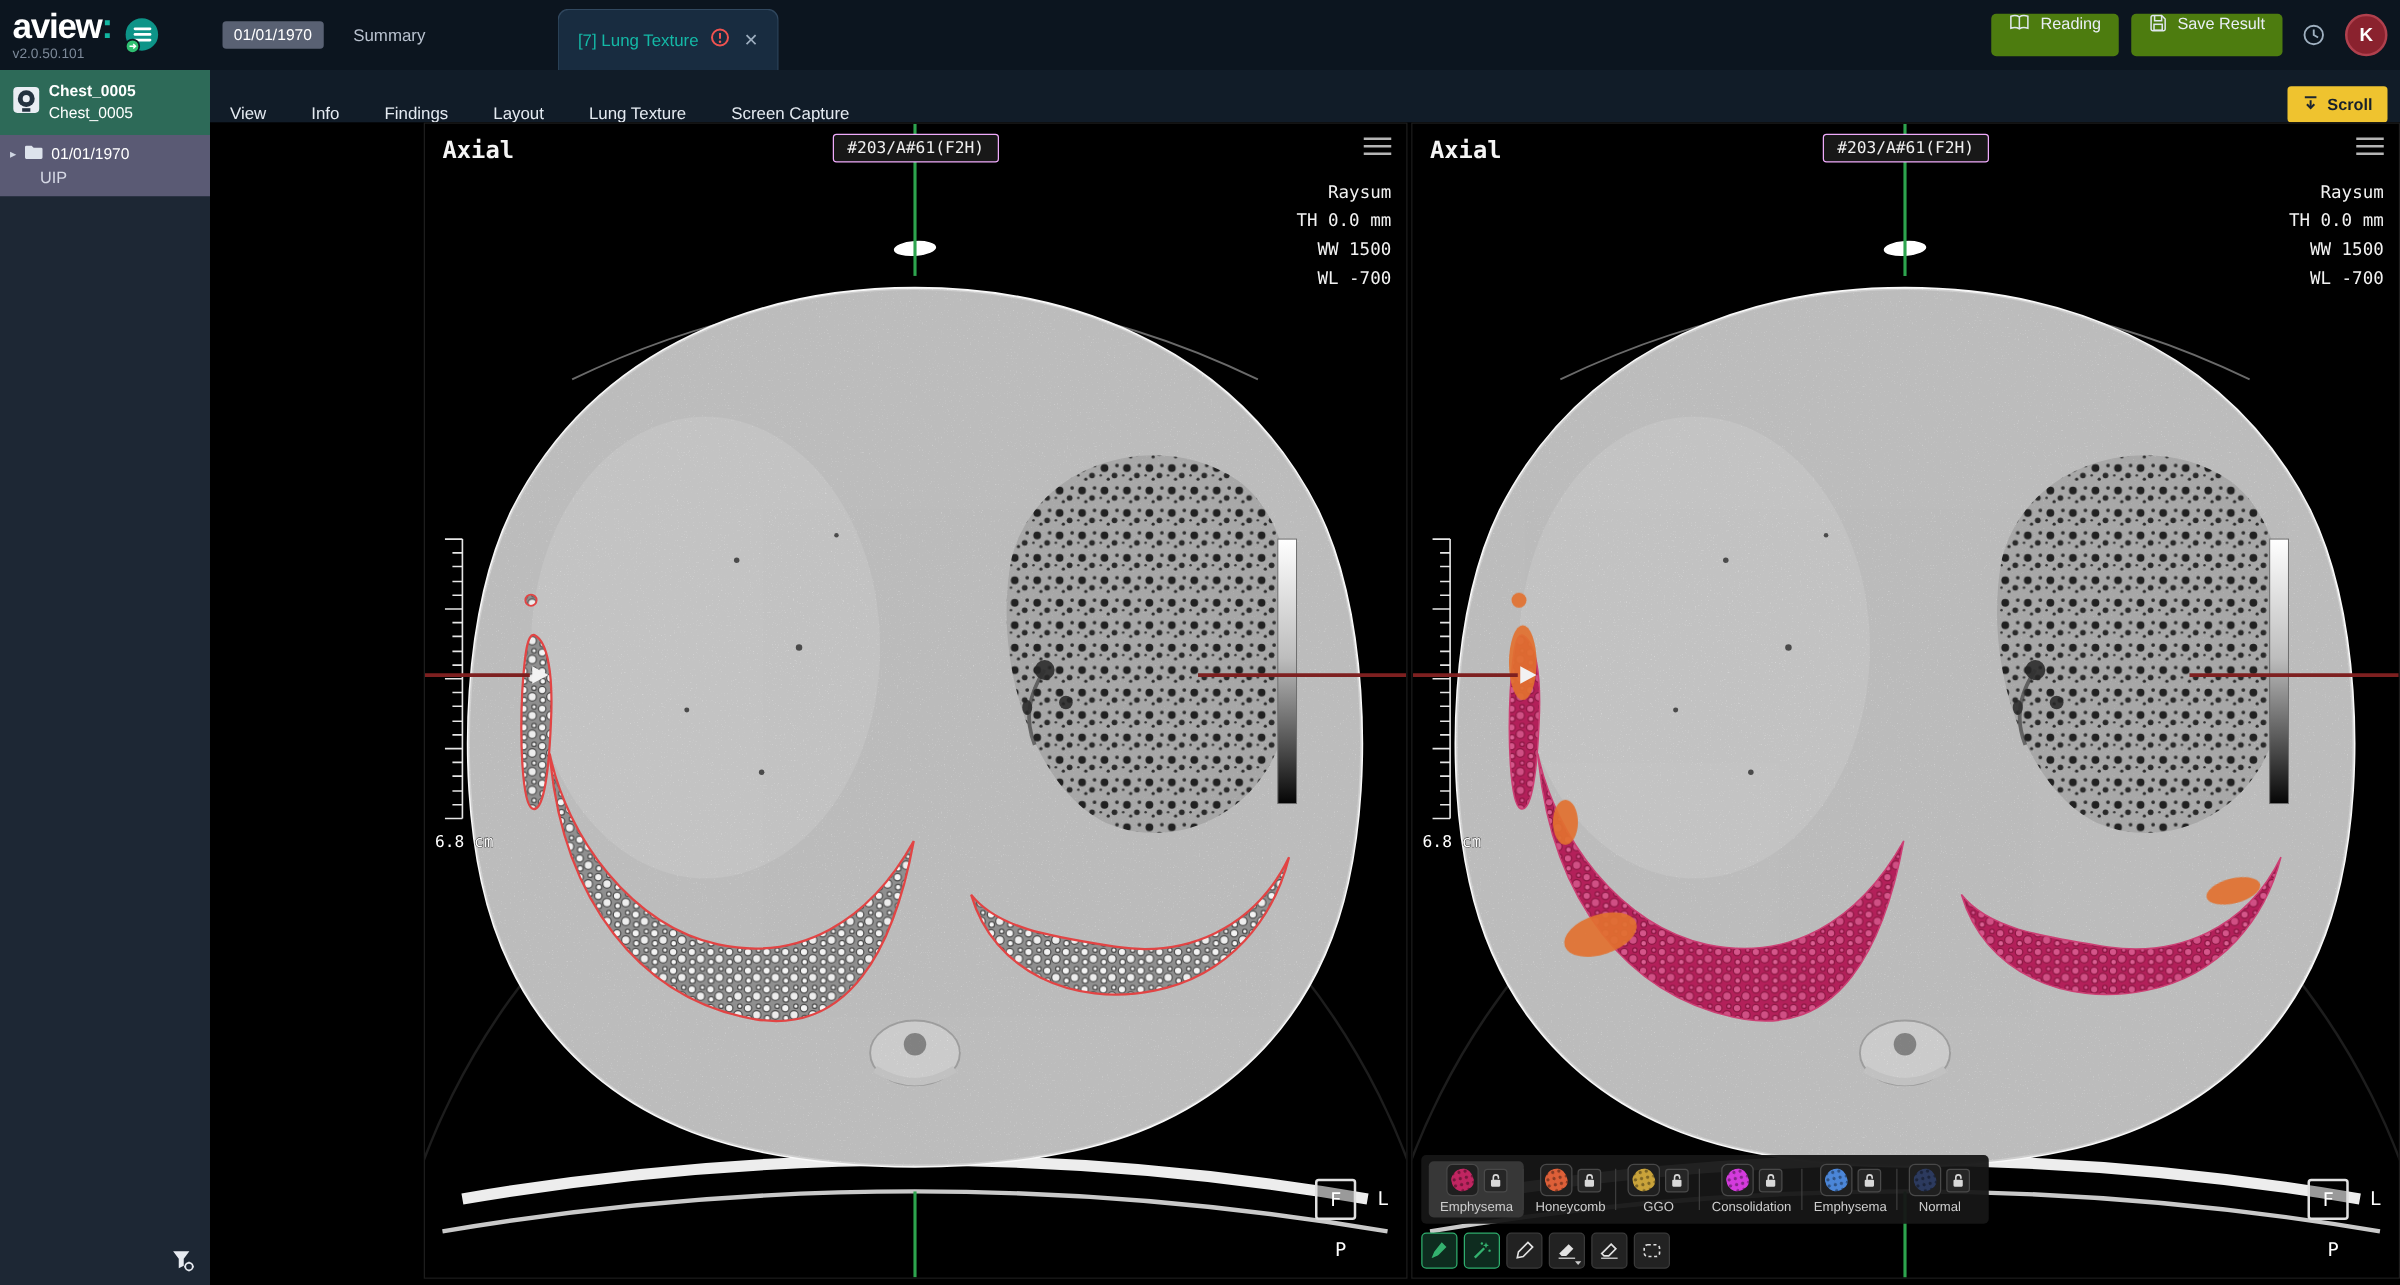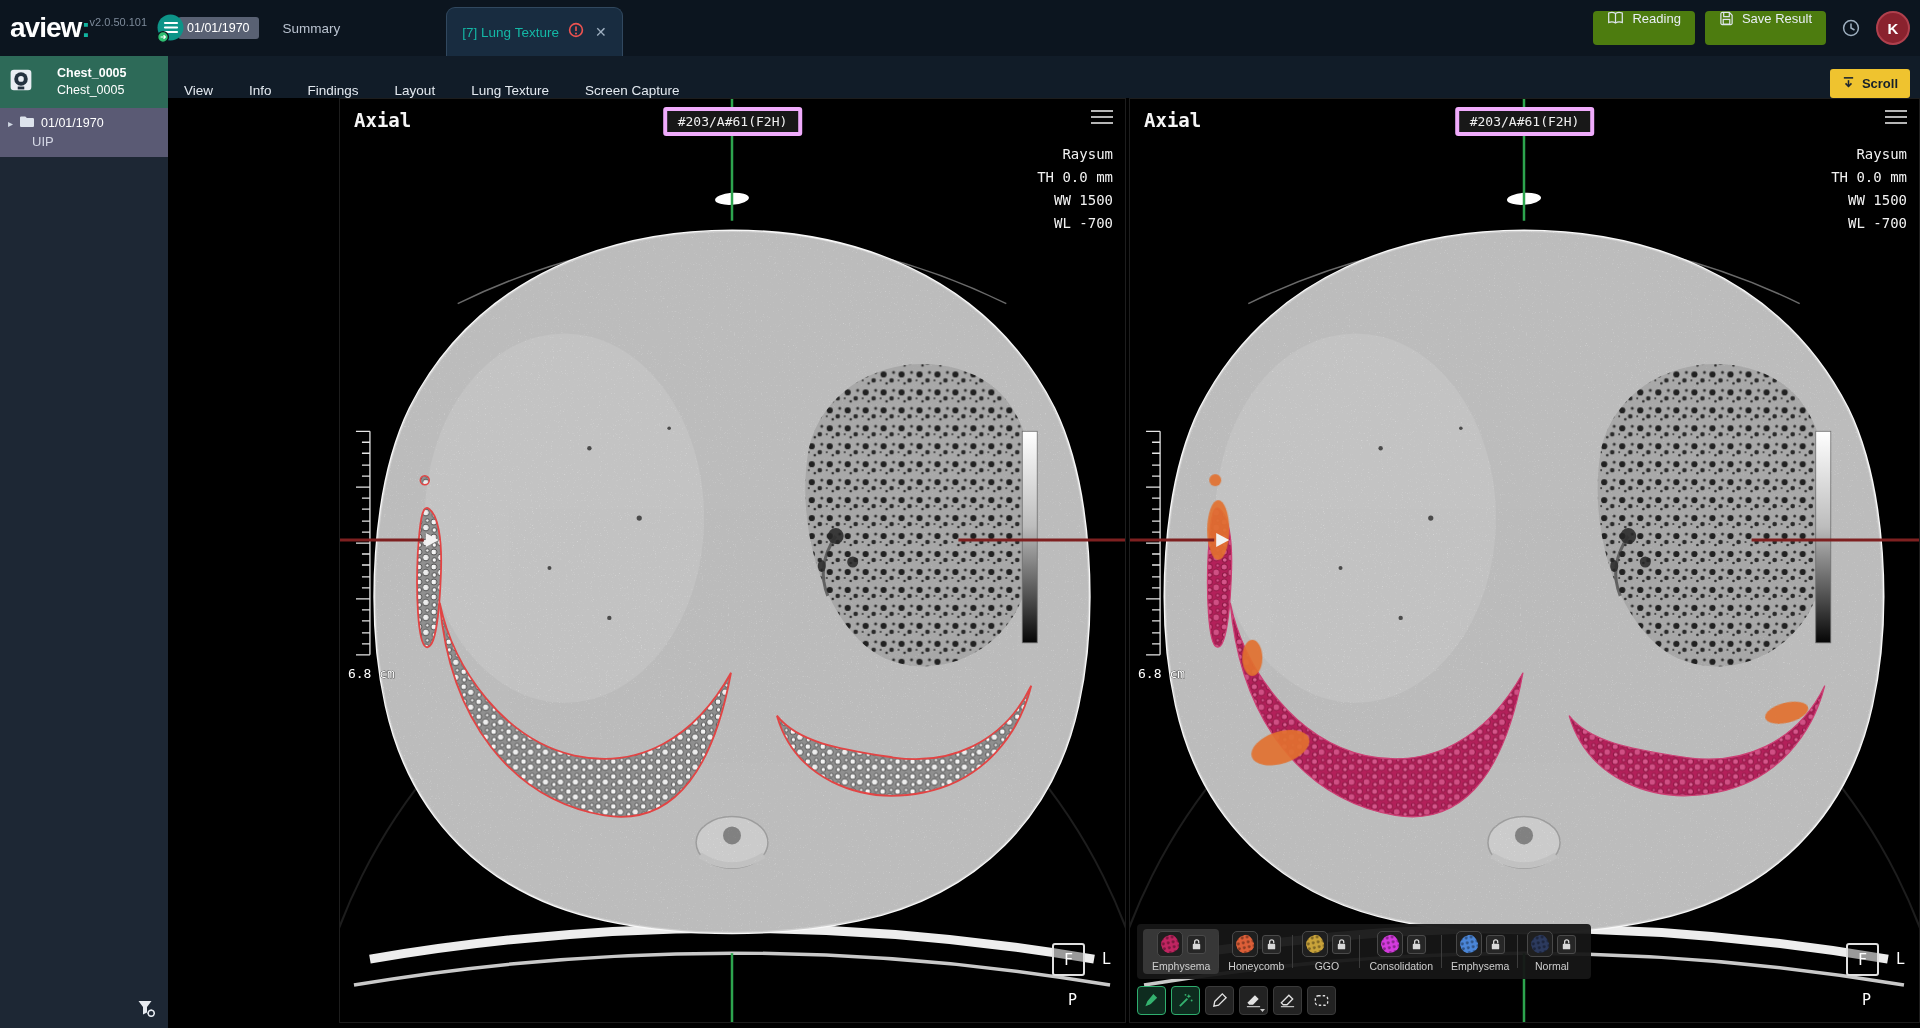--- a/index.html
+++ b/index.html
@@ -2,21 +2,21 @@
 <html><head>
 <meta charset="utf-8">
 <style>
   *{margin:0;padding:0;box-sizing:border-box}
   html,body{width:1920px;height:1028px;overflow:hidden;background:#05070a;font-family:"Liberation Sans",sans-serif}
   body{position:relative}
 
   
   .topbar{position:absolute;top:0;left:0;width:1920px;height:56px;background:#0c151f;display:flex;align-items:center;padding:0 10px 0 10px;z-index:40}
   .logo-wrap{width:160px;display:flex;align-items:center;gap:8px}
-  .logo-block{display:flex;flex-direction:row;line-height:1}
+  .logo-block{display:flex;flex-direction:column;line-height:1}
   .logo-text{font-size:28px;font-weight:700;color:#fff;letter-spacing:-1px}
   .logo-text .colon{color:#12b5a0}
   .version{font-size:11px;color:#7d8a9a;margin-top:3px}
   .logo-badge{width:31px;height:31px;position:relative;flex:0 0 auto}
   .date-chip{margin-left:8px;background:#596173;color:#fff;font-size:12.5px;padding:4px 9px;border-radius:3px;white-space:nowrap}
   .summary-tab{margin-left:24px;color:#b9c2cf;font-size:13.5px}
   .main-tab{margin-left:106px;align-self:flex-end;height:49px;display:flex;align-items:center;gap:9px;padding:0 15px;background:#182c40;border:1px solid #31485f;border-bottom:none;border-radius:9px 9px 0 0}
   .main-tab .tab-label{font-size:13.5px;color:#14b8a6;white-space:nowrap}
   .tab-close{color:#9eafc0;font-size:14px;cursor:pointer;margin-left:2px}
   .tb-right{margin-left:auto;display:flex;align-items:center;gap:10px}
@@ -24,37 +24,37 @@
   .icon-btn{width:30px;height:30px;display:flex;align-items:center;justify-content:center}
   .avatar{width:34px;height:34px;border-radius:50%;background:#8a222e;border:2px solid #b0404d;color:#fff;font-weight:700;font-size:15px;display:flex;align-items:center;justify-content:center}
 
   
   .menubar{position:absolute;left:168px;top:56px;right:0;height:42px;background:#111c28;display:flex;align-items:flex-end;gap:36px;padding:0 10px 0 16px}
   .menu-item{font-size:13.5px;color:#e4eaf1;white-space:nowrap}
   .scroll-btn{margin-left:auto;height:29px;background:#efc32f;border-radius:3px;display:flex;align-items:center;gap:7px;padding:0 12px;color:#16202b;font-size:13px;font-weight:700}
 
   
   .sidebar{position:absolute;left:0;top:56px;width:168px;bottom:0;background:#1d2734}
-  .patient-item{height:52px;background:#2d6a58;display:flex;align-items:center;gap:24px;padding:2px 9px}
+  .patient-item{height:52px;background:#2d6a58;display:flex;align-items:center;gap:6px;padding:2px 9px}
   .patient-lines div{font-size:12.5px;color:#fff;line-height:1.35;font-weight:600}
   .patient-lines div:last-child{font-weight:400}
   .study-item{height:49px;background:#5a5a74;padding:7px 8px 0}
   .study-row{display:flex;align-items:center;gap:6px;color:#fff;font-size:12.5px}
   .chev{color:#cfd6e2;font-size:10px}
   .study-sub{margin-left:24px;font-size:13px;color:#d6d9e6;margin-top:3px}
   .filter-btn{position:absolute;right:10px;bottom:8px;width:24px;height:24px;display:flex;align-items:center;justify-content:center}
 
   
   .main{position:absolute;left:168px;top:98px;right:0;bottom:0;background:#000}
   .viewport{position:absolute;top:0;height:925px;border:1px solid #1d1d1d;background:#000;overflow:hidden}
   #vpL{left:171px;width:787px}
   #vpR{left:961px;width:791px}
   .ct-svg{position:absolute;inset:0;width:100%;height:100%}
   .vp-title{position:absolute;left:14px;top:10px;font-family:"DejaVu Sans Mono",monospace;font-weight:700;font-size:19px;color:#f5f5f5;text-shadow:0 1px 2px #000}
-  .vp-badge{position:absolute;left:50%;top:8px;transform:translateX(-50%);background:#181818;border:4px solid #f0abfc;border-radius:3px;padding:3px 11px;font-family:"DejaVu Sans Mono",monospace;font-size:13px;color:#f0f0f0;white-space:nowrap}
+  .vp-badge{position:absolute;left:50%;top:8px;transform:translateX(-50%);background:#181818;border:1px solid #f0abfc;border-radius:3px;padding:3px 11px;font-family:"DejaVu Sans Mono",monospace;font-size:13px;color:#f0f0f0;white-space:nowrap}
   .vp-burger{position:absolute;right:12px;top:11px;width:22px;display:flex;flex-direction:column;gap:4px;cursor:pointer}
   .vp-burger span{display:block;height:2px;background:#b5b5b5}
   .vp-info{position:absolute;right:12px;top:44px;text-align:right;font-family:"DejaVu Sans Mono",monospace;font-size:14px;color:#f2f2f2;line-height:23px;text-shadow:0 0 3px #000,0 1px 2px #000}
   .orient-f{position:absolute;right:40px;bottom:46px;width:33px;height:33px;border:2px solid #e0e0e0;border-radius:3px;display:flex;align-items:center;justify-content:center;font-family:"DejaVu Sans Mono",monospace;font-size:15px;color:#fff;background:rgba(0,0,0,.35)}
   .orient-l{position:absolute;right:14px;bottom:54px;font-family:"DejaVu Sans Mono",monospace;font-size:15px;color:#fff;text-shadow:0 1px 2px #000}
   .orient-p{position:absolute;right:48px;bottom:13px;font-family:"DejaVu Sans Mono",monospace;font-size:15px;color:#fff;text-shadow:0 1px 2px #000}
 
   
   .legend{position:absolute;left:7px;bottom:43px;background:rgba(22,22,22,.95);border-radius:4px;display:flex;align-items:stretch;padding:5px 6px;z-index:10}
   .cls{display:flex;flex-direction:column;align-items:center;padding:2px 9px;position:relative;border-radius:4px}

